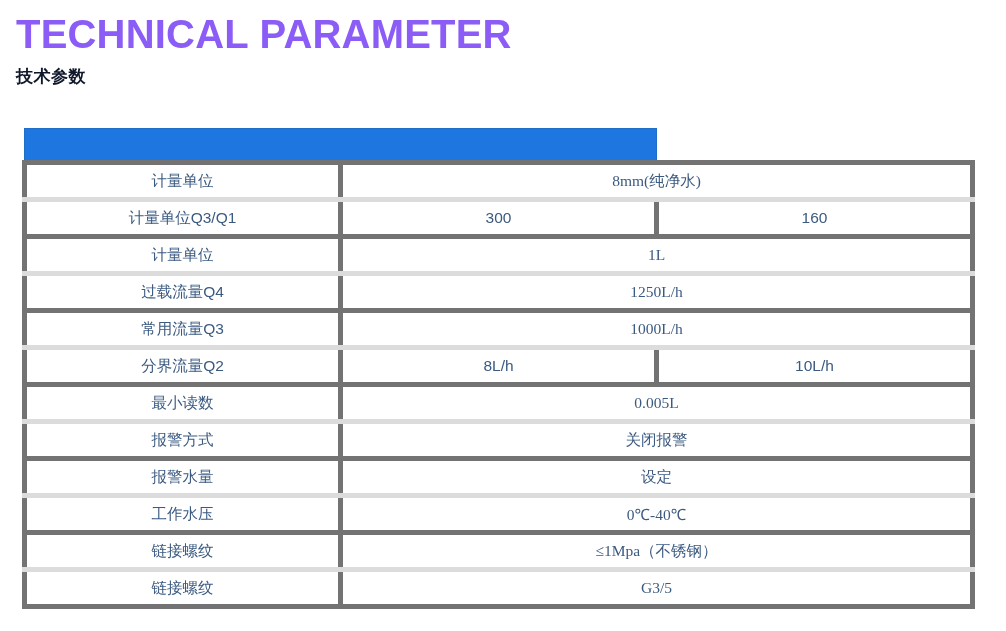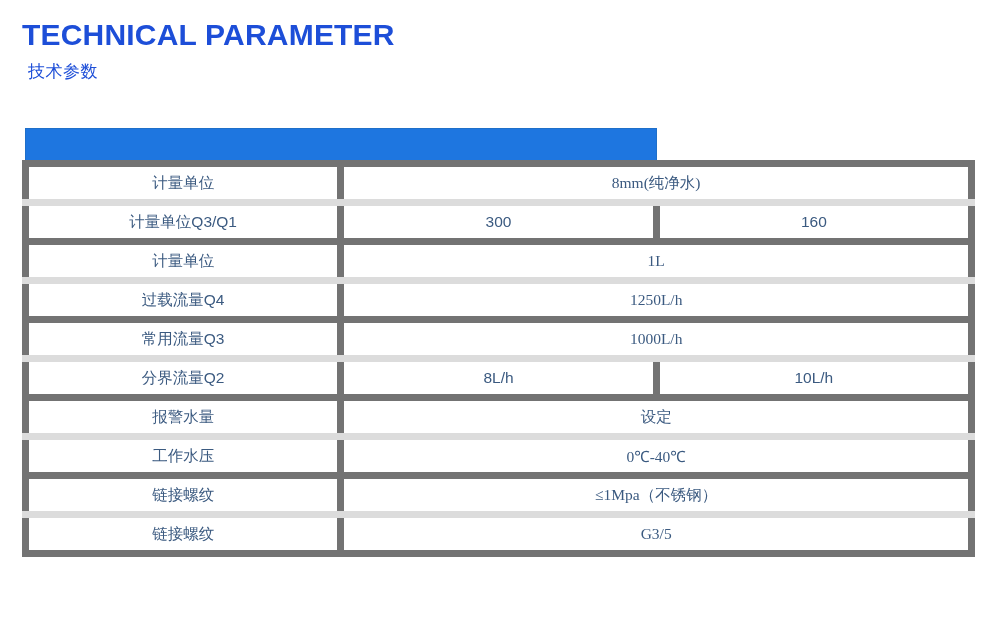--- a/index.html
+++ b/index.html
@@ -18,53 +18,53 @@
     position: relative;
     width: 1006px;
     height: 631px;
   }
 
   
   .heading {
     padding: 12px 0 0 16px;
   }
   .title {
-    font-size: 30px;
+    font-size: 40px;
     font-weight: 600;
     letter-spacing: 0.2px;
-    color: #1d4ed8;
+    color: #8b5cf6;
     line-height: 1.1;
-    margin: 6px;
+    margin: 0;
     white-space: nowrap;
   }
   .subtitle {
     font-size: 17px;
-    font-weight: 400;
-    color: #1d4ed8;
-    margin: 12px 0 0 12px;
+    font-weight: 700;
+    color: #0f172a;
+    margin: 12px 0 0 0;
     line-height: 1.1;
     letter-spacing: 0.5px;
   }
 
   
   .spec-table-wrap {
     position: absolute;
     left: 22px;
     top: 128px;
     width: 953px;
   }
   table.spec-table {
     width: 953px;
     border-collapse: collapse;
     table-layout: fixed;
     background: #ffffff;
   }
   table.spec-table td,
   table.spec-table th {
-    border: 7px solid #737373;
+    border: 5px solid #737373;
     padding: 0;
     margin: 0;
   }
 
   
   tr.header-band th {
     background: #1e76e0;
     height: 31px;
     border: 1px solid #1f6fc9;
     border-bottom-color: #8fc0ef;
@@ -147,20 +147,28 @@
           <tr>
             <td class="label-cell">常用流量Q3</td>
             <td class="value-cell" colspan="2">1000L/h</td>
           </tr>
           <tr>
             <td class="label-cell">分界流量Q2</td>
             <td class="half-cell left-half">8L/h</td>
             <td class="half-cell">10L/h</td>
           </tr>
           <tr>
+            <td class="label-cell">最小读数</td>
+            <td class="value-cell" colspan="2">0.005L</td>
+          </tr>
+          <tr>
+            <td class="label-cell">报警方式</td>
+            <td class="value-cell" colspan="2">关闭报警</td>
+          </tr>
+          <tr>
             <td class="label-cell">报警水量</td>
             <td class="value-cell" colspan="2">设定</td>
           </tr>
           <tr>
             <td class="label-cell">工作水压</td>
             <td class="value-cell" colspan="2">0℃-40℃</td>
           </tr>
           <tr>
             <td class="label-cell">链接螺纹</td>
             <td class="value-cell" colspan="2">≤1Mpa（不锈钢）</td>

